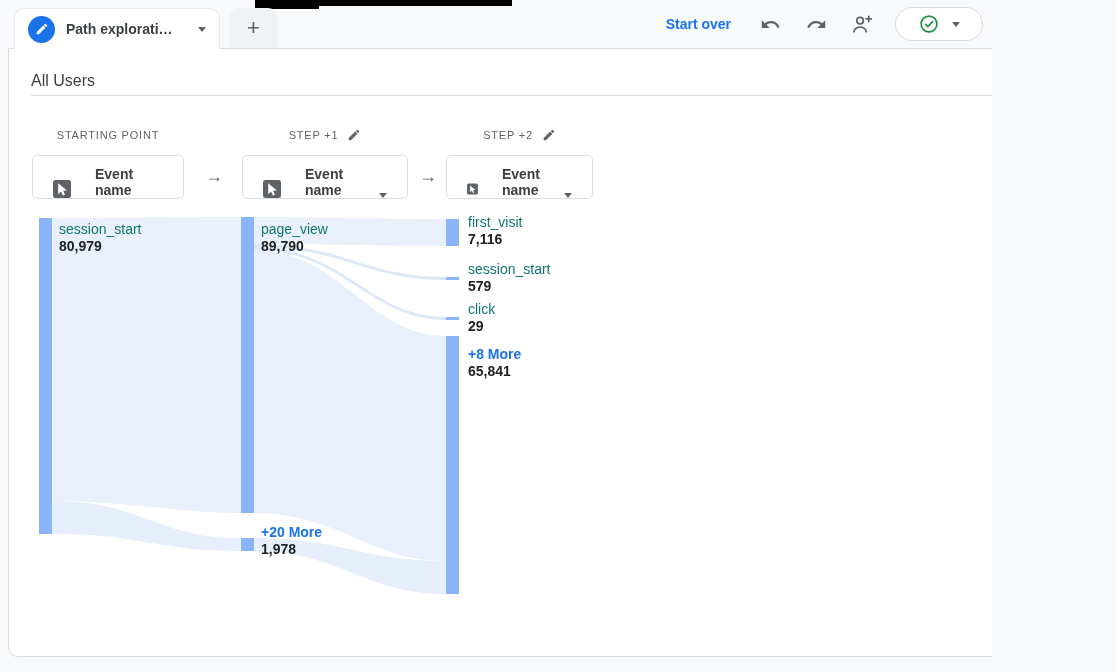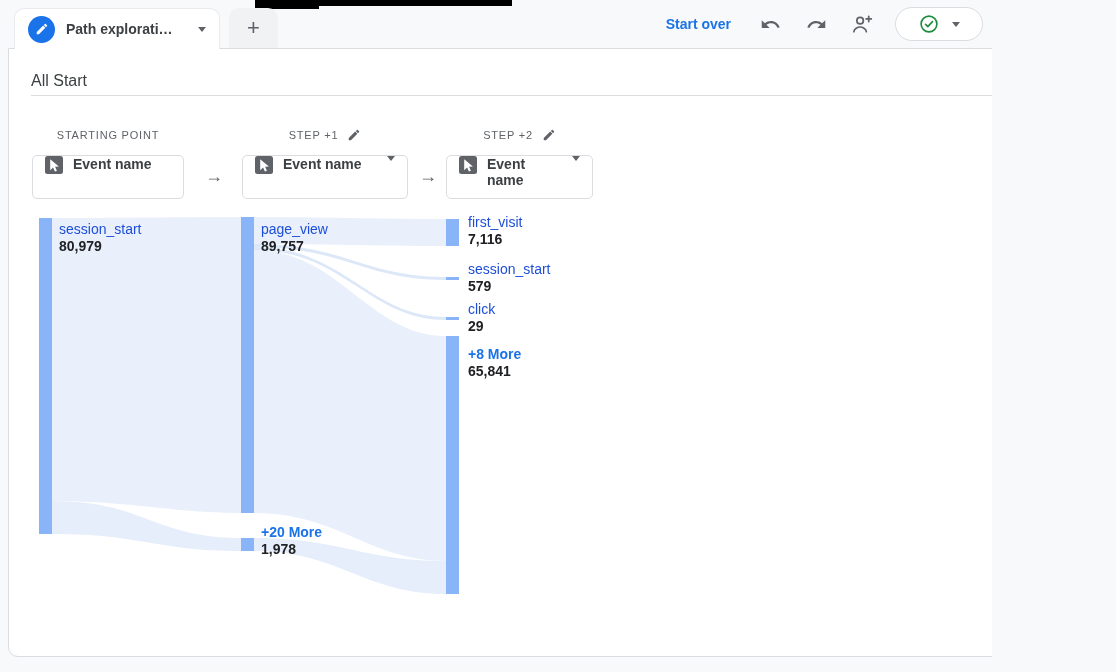--- a/index.html
+++ b/index.html
@@ -39,32 +39,32 @@
   .segment-divider { position:absolute; left:22px; top:46px; width:1052px; height:1px; background:#dadce0; }
 
   .step-header { position:absolute; top:78px; height:16px; display:flex; align-items:center;
     justify-content:center; gap:9px; font-size:11px; font-weight:normal; letter-spacing:0.8px; color:#5f6368; }
   .sh1 { left:23px;  width:152px; }
   .sh2 { left:233px; width:166px; }
   .sh3 { left:437px; width:147px; }
   .edit-step { cursor:pointer; display:flex; }
 
   .dropdown { position:absolute; top:106px; height:44px; border:1px solid #dadce0; border-radius:5px;
-    background:#fff; display:flex; align-items:flex-start; padding:0 12px; gap:10px; cursor:pointer; }
+    background:#fff; display:flex; align-items:flex-end; padding:0 20px; gap:24px; cursor:pointer; }
   .dd1 { left:23px;  width:152px; }
   .dd2 { left:233px; width:166px; }
   .dd3 { left:437px; width:147px; }
   .dd-label { font-size:14px; font-weight:bold; color:#3c4043; flex:1; }
   .flow-arrow { position:absolute; top:117px; font-size:18px; color:#5f6368; }
   .fa1 { left:196px; } .fa2 { left:410px; }
 
   .sankey { position:absolute; left:0; top:0; }
 
   .nlabel { position:absolute; line-height:17px; font-size:14px; }
-  .nname { color:#1d4ed8; display:block; }
+  .nname { color:#0f766e; display:block; }
   .nvalue { color:#202124; font-weight:bold; display:block; }
   .more .nname { color:#1a73e8; font-weight:bold; cursor:pointer; }
   .nl1 { left:50px;  top:172px; }
   .nl2 { left:252px; top:172px; }
   .nl3 { left:252px; top:475px; }
   .nl4 { left:459px; top:165px; }
   .nl5 { left:459px; top:212px; }
   .nl6 { left:459px; top:252px; }
   .nl7 { left:459px; top:297px; }
 
@@ -115,21 +115,21 @@
       <svg width="22" height="22" viewBox="0 0 24 24" fill="none">
         <circle cx="12" cy="12" r="8.6" stroke="#1e8e3e" stroke-width="1.8"></circle>
         <path d="M8.2 12.3l2.5 2.5 5.1-5.4" stroke="#1e8e3e" stroke-width="1.8" stroke-linecap="round" stroke-linejoin="round"></path>
       </svg>
       <span class="caret"></span>
     </span>
   </div>
 
   <div class="panel">
 
-    <div class="segment-title">All Start</div>
+    <div class="segment-title">All Users</div>
     <div class="segment-divider"></div>
 
     <div class="step-header sh1">
       <span>STARTING POINT</span>
     </div>
     <div class="step-header sh2">
       <span>STEP +1</span>
       <span class="edit-step">
         <svg width="14" height="14" viewBox="0 0 24 24">
           <path fill="#5f6368" d="M3 17.25V21h3.75L17.81 9.94l-3.75-3.75L3 17.25zM20.71 7.04c.39-.39.39-1.02 0-1.41l-2.34-2.34c-.39-.39-1.02-.39-1.41 0l-1.83 1.83 3.75 3.75 1.83-1.83z"></path>
@@ -189,21 +189,21 @@
       <rect x="437" y="268" width="13" height="3" fill="#8ab4f8"></rect>
       <rect x="437" y="287" width="13" height="258" fill="#8ab4f8"></rect>
     </svg>
 
     <div class="nlabel nl1">
       <span class="nname">session_start</span>
       <span class="nvalue">80,979</span>
     </div>
     <div class="nlabel nl2">
       <span class="nname">page_view</span>
-      <span class="nvalue">89,757</span>
+      <span class="nvalue">89,790</span>
     </div>
     <div class="nlabel nl3 more">
       <span class="nname">+20 More</span>
       <span class="nvalue">1,978</span>
     </div>
     <div class="nlabel nl4">
       <span class="nname">first_visit</span>
       <span class="nvalue">7,116</span>
     </div>
     <div class="nlabel nl5">

